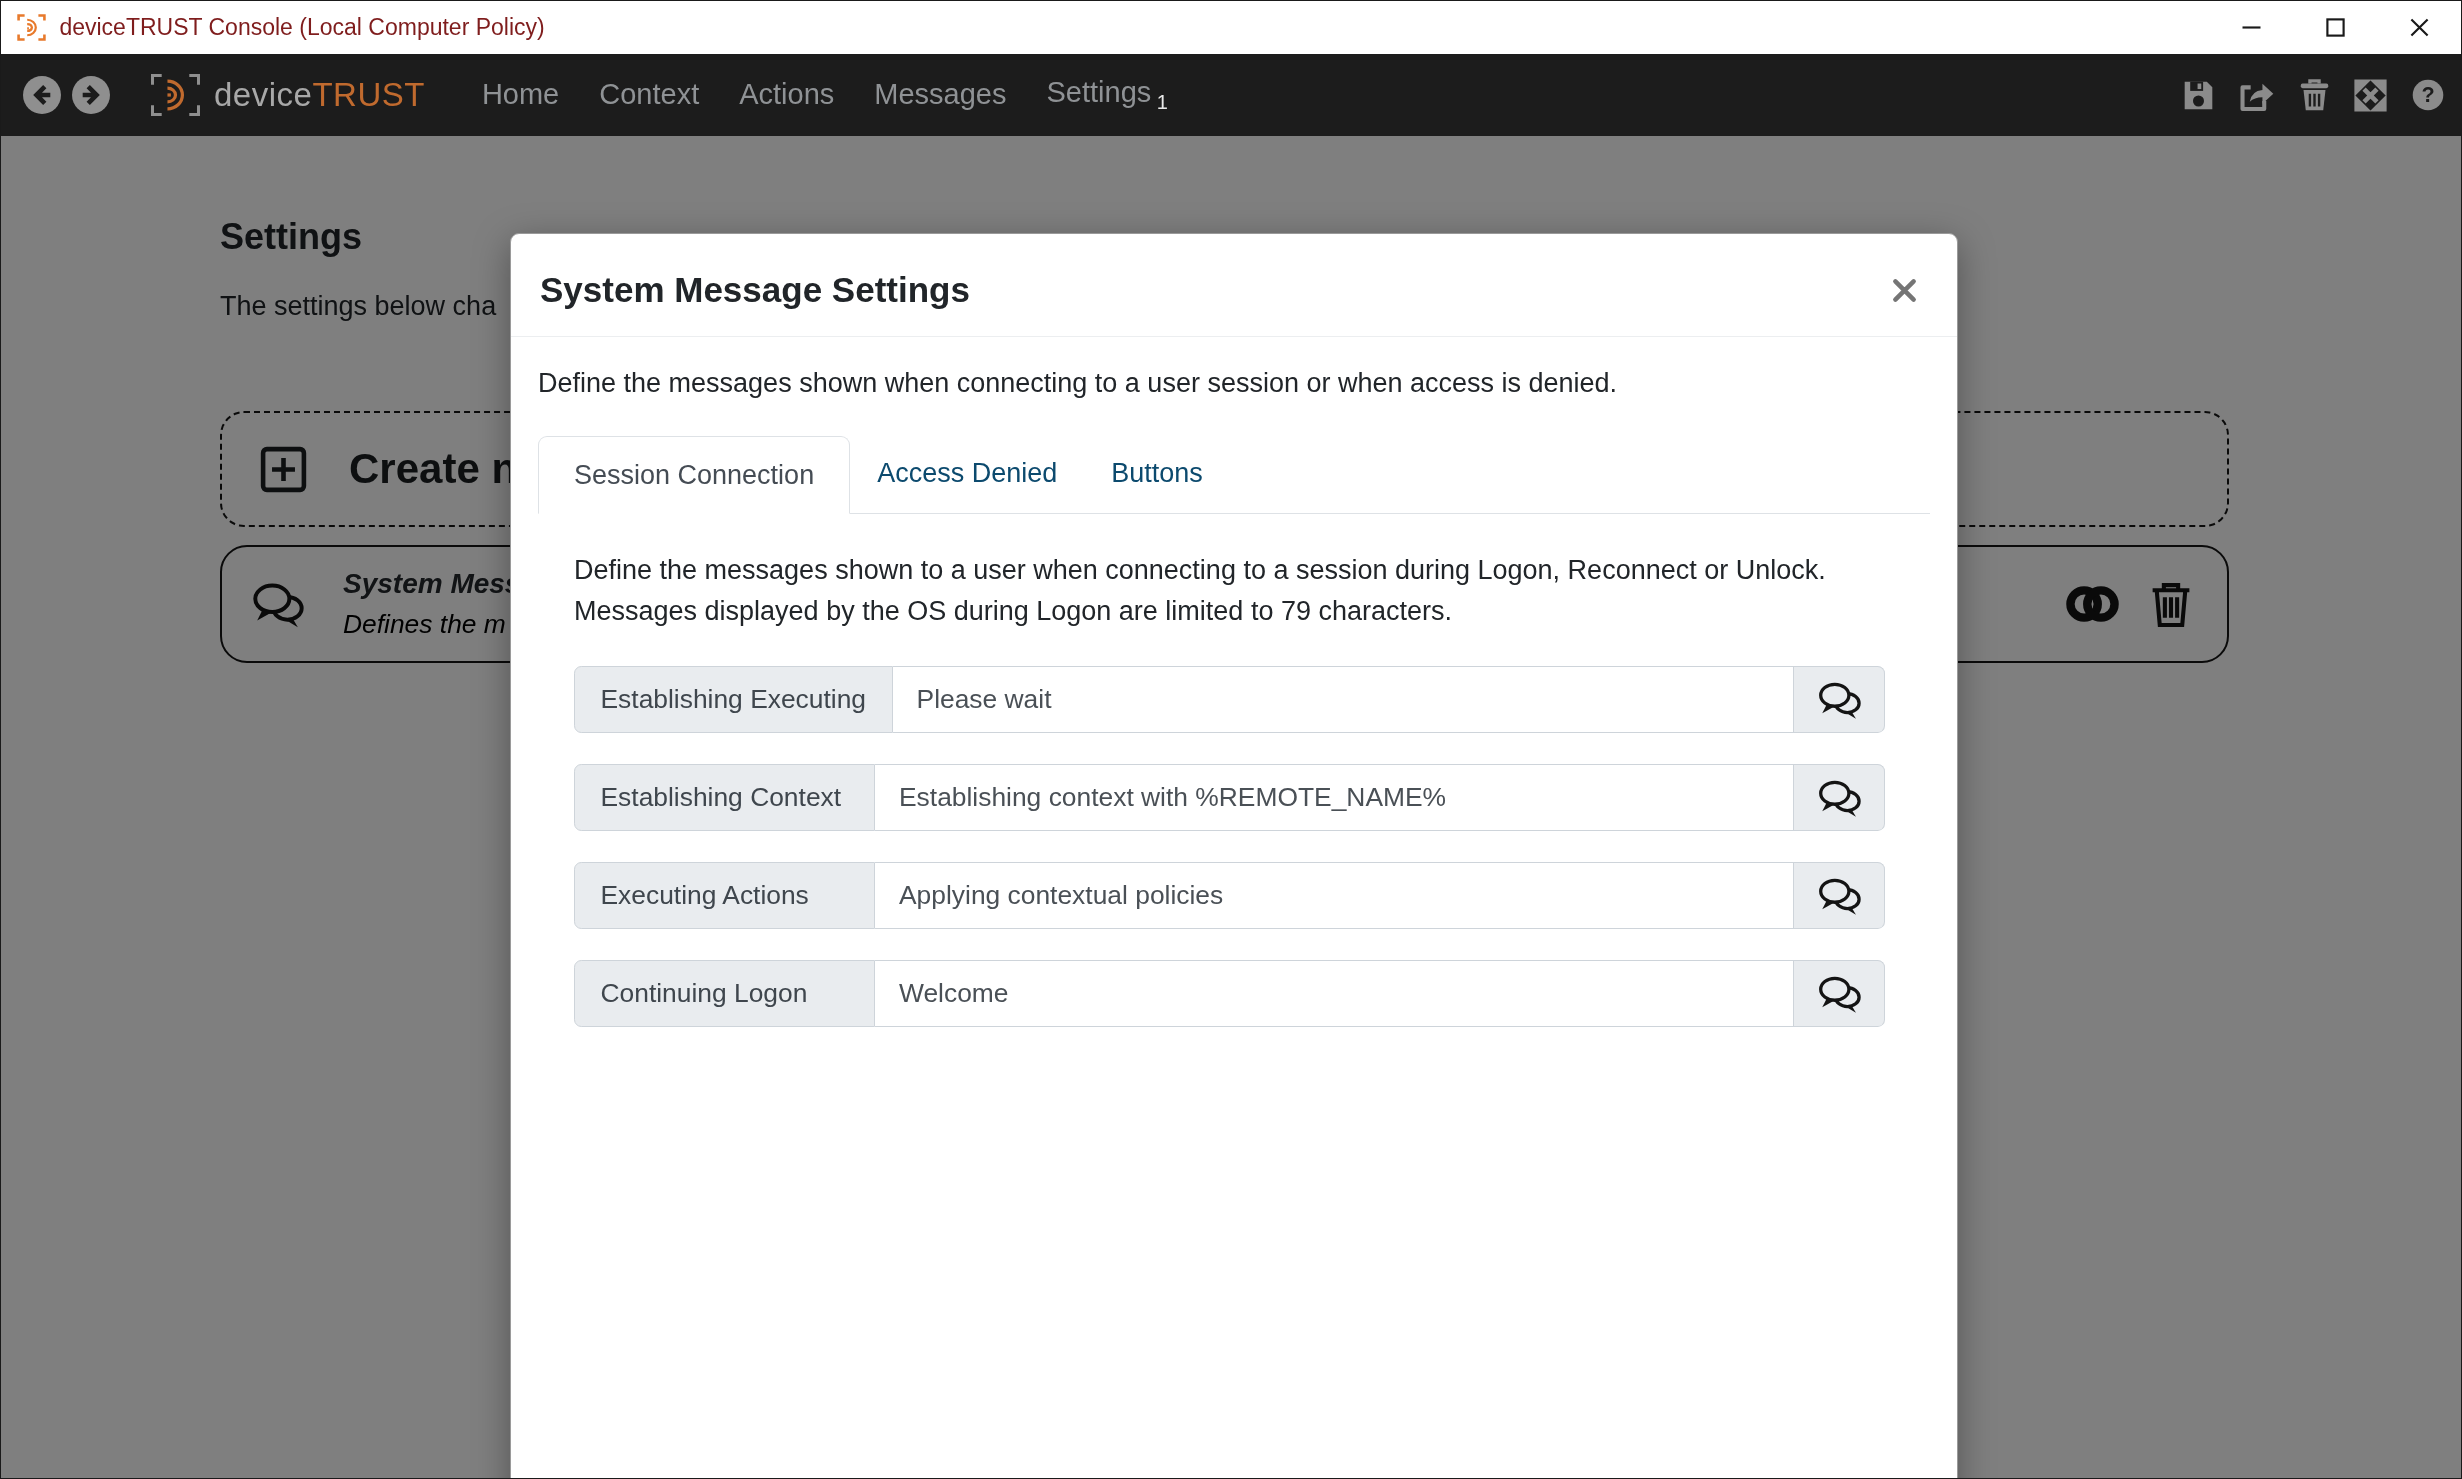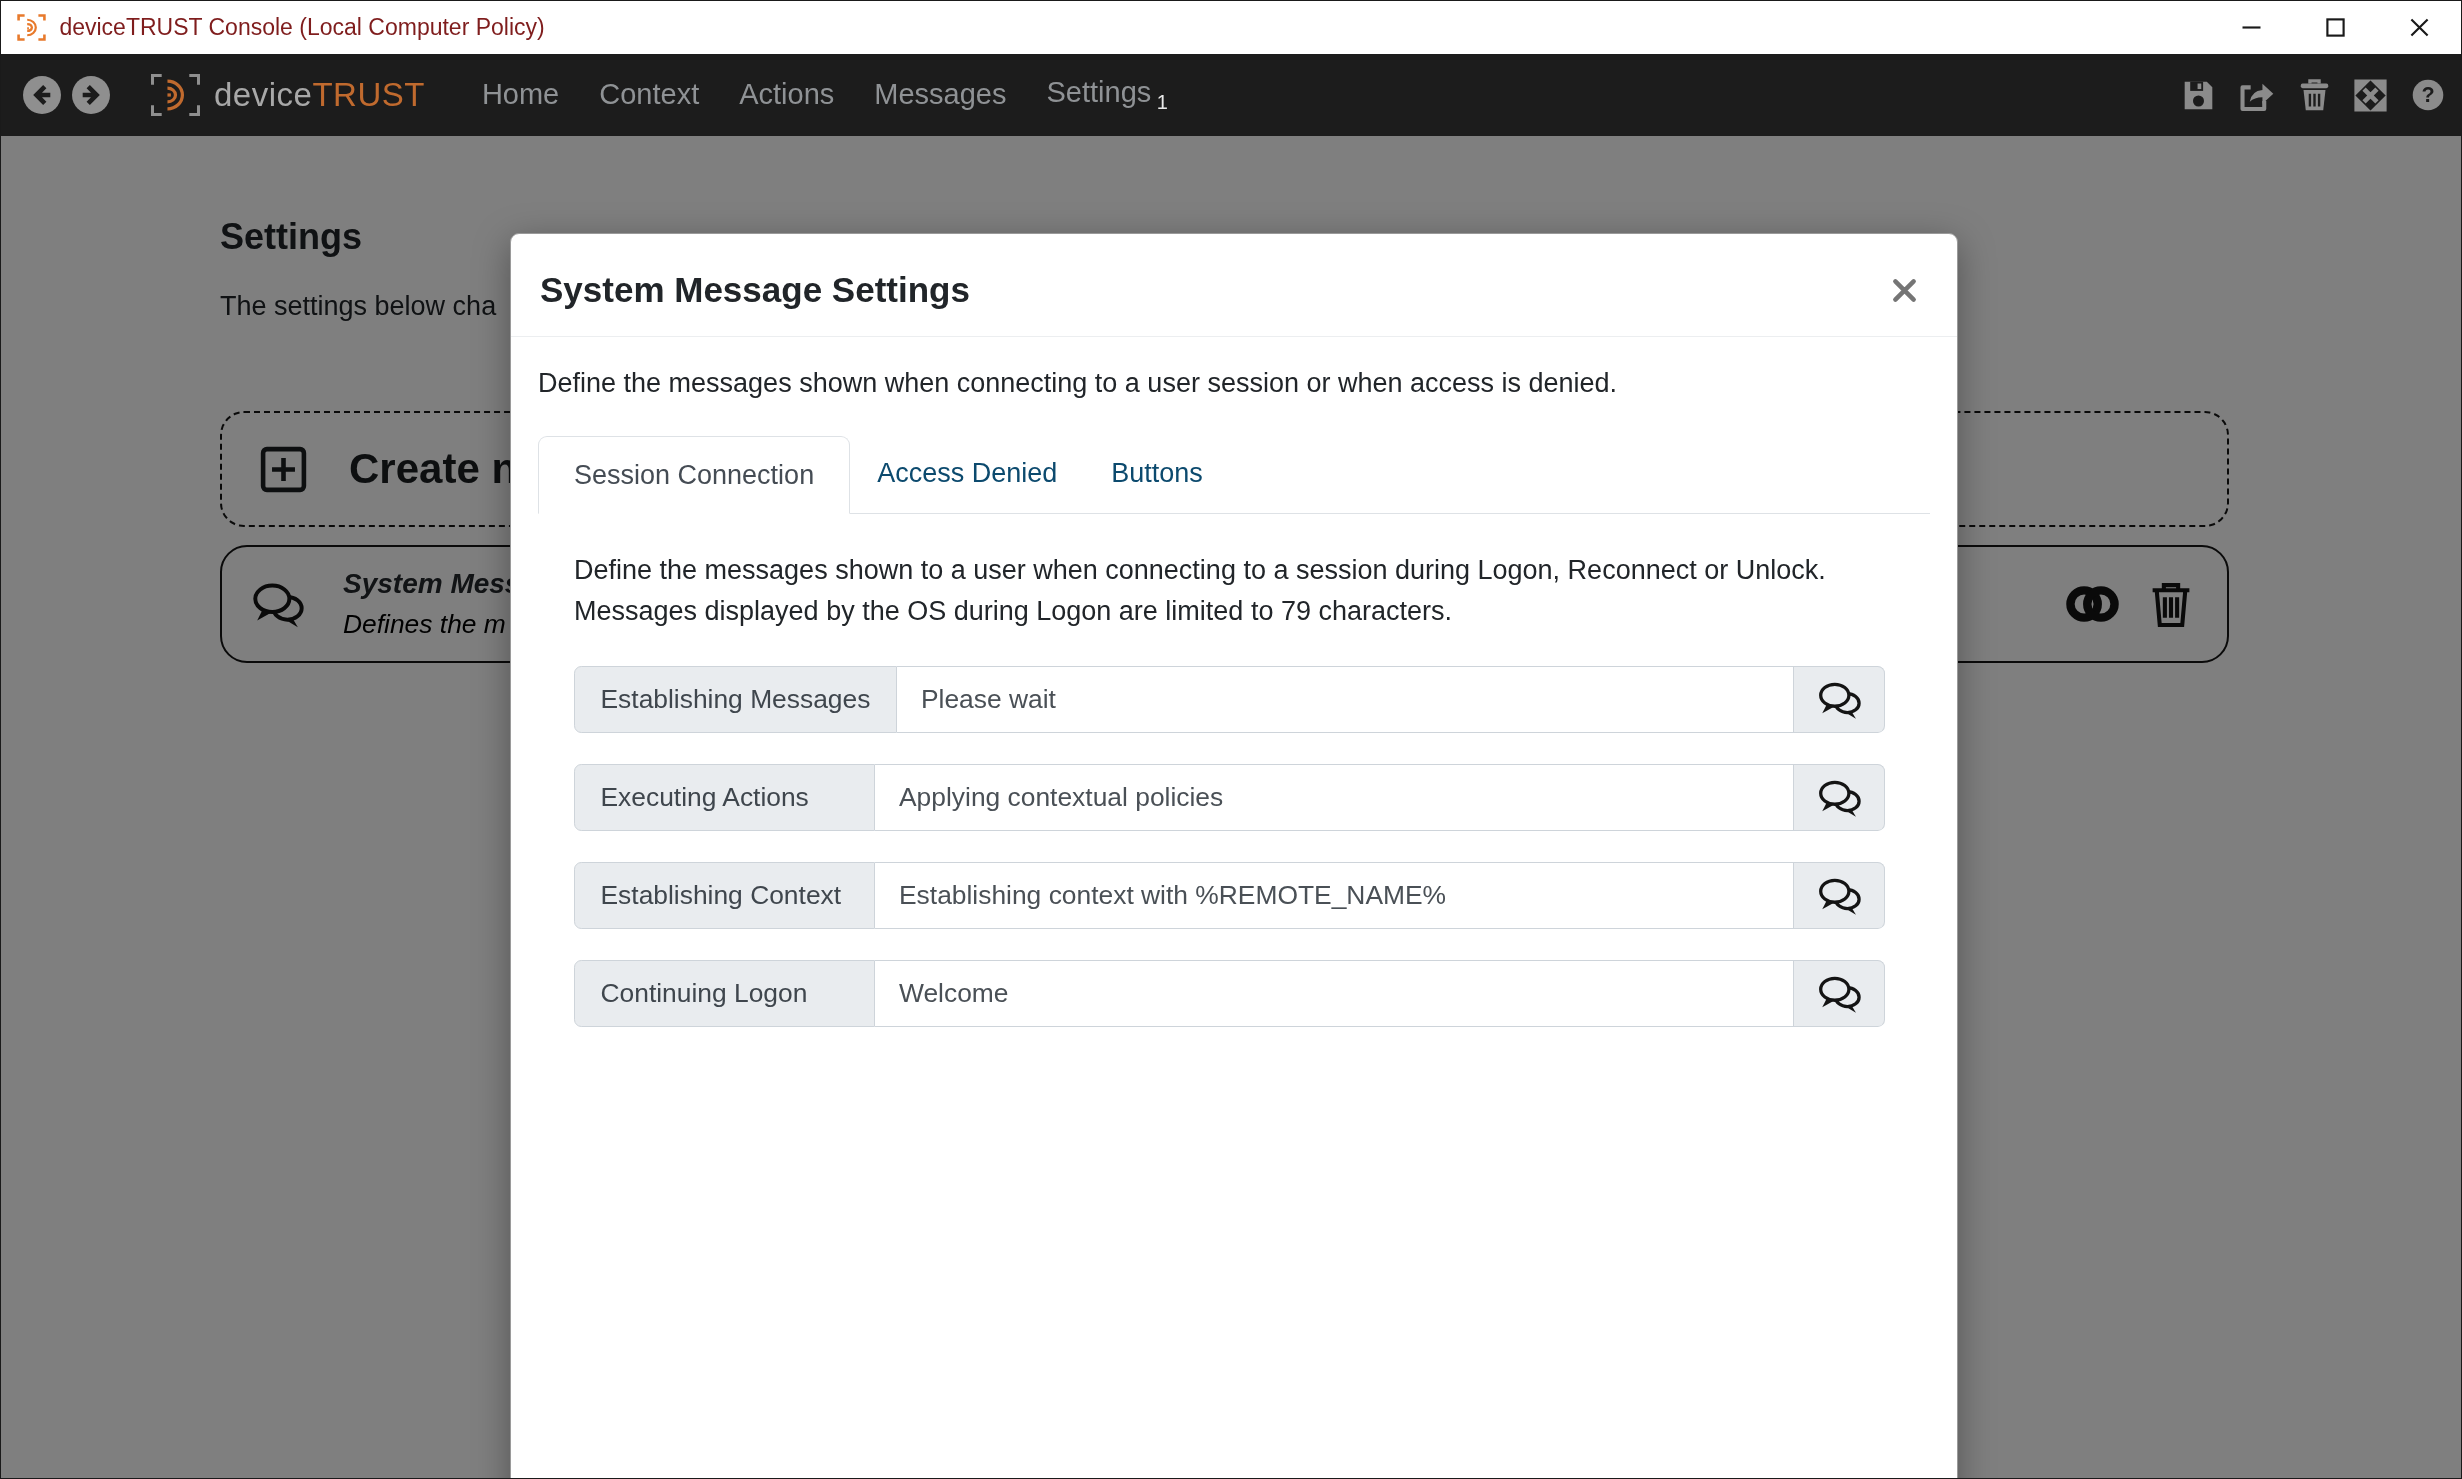--- a/index.html
+++ b/index.html
@@ -238,48 +238,48 @@
           <div class="tab active">Session Connection</div>
           <div class="tab link">Access Denied</div>
           <div class="tab link">Buttons</div>
         </div>
 
         <div class="tab-pane">
           <div class="pane-desc">Define the messages shown to a user when connecting to a session during Logon, Reconnect or Unlock. Messages displayed by the OS during Logon are limited to 79 characters.</div>
 
           <div class="rows">
             <div class="input-group">
-              <div class="ig-label">Establishing Messages</div>
+              <div class="ig-label">Establishing Executing</div>
               <input class="ig-input" type="text" value="Please wait" style="">
               <div class="ig-btn">
                 <svg width="47" height="44" viewBox="0 0 60 56">
                   <ellipse cx="40" cy="32" rx="15" ry="12" fill="#e9ecef" stroke="#141414" stroke-width="4.2"></ellipse>
                   <path d="M45 42 L51 52 L36 43 z" fill="#141414"></path>
                   <ellipse cx="24" cy="22" rx="18" ry="14" fill="#e9ecef" stroke="#141414" stroke-width="4.2"></ellipse>
                   <path d="M14 33 L8 45 L24 36 z" fill="#141414"></path>
                 </svg>
               </div>
             </div>
 
             <div class="input-group">
-              <div class="ig-label">Executing Actions</div>
-              <input class="ig-input" type="text" value="Applying contextual policies" style="">
+              <div class="ig-label">Establishing Context</div>
+              <input class="ig-input" type="text" value="Establishing context with %REMOTE_NAME%" style="">
               <div class="ig-btn">
                 <svg width="47" height="44" viewBox="0 0 60 56">
                   <ellipse cx="40" cy="32" rx="15" ry="12" fill="#e9ecef" stroke="#141414" stroke-width="4.2"></ellipse>
                   <path d="M45 42 L51 52 L36 43 z" fill="#141414"></path>
                   <ellipse cx="24" cy="22" rx="18" ry="14" fill="#e9ecef" stroke="#141414" stroke-width="4.2"></ellipse>
                   <path d="M14 33 L8 45 L24 36 z" fill="#141414"></path>
                 </svg>
               </div>
             </div>
 
             <div class="input-group">
-              <div class="ig-label">Establishing Context</div>
-              <input class="ig-input" type="text" value="Establishing context with %REMOTE_NAME%" style="">
+              <div class="ig-label">Executing Actions</div>
+              <input class="ig-input" type="text" value="Applying contextual policies" style="">
               <div class="ig-btn">
                 <svg width="47" height="44" viewBox="0 0 60 56">
                   <ellipse cx="40" cy="32" rx="15" ry="12" fill="#e9ecef" stroke="#141414" stroke-width="4.2"></ellipse>
                   <path d="M45 42 L51 52 L36 43 z" fill="#141414"></path>
                   <ellipse cx="24" cy="22" rx="18" ry="14" fill="#e9ecef" stroke="#141414" stroke-width="4.2"></ellipse>
                   <path d="M14 33 L8 45 L24 36 z" fill="#141414"></path>
                 </svg>
               </div>
             </div>
 

